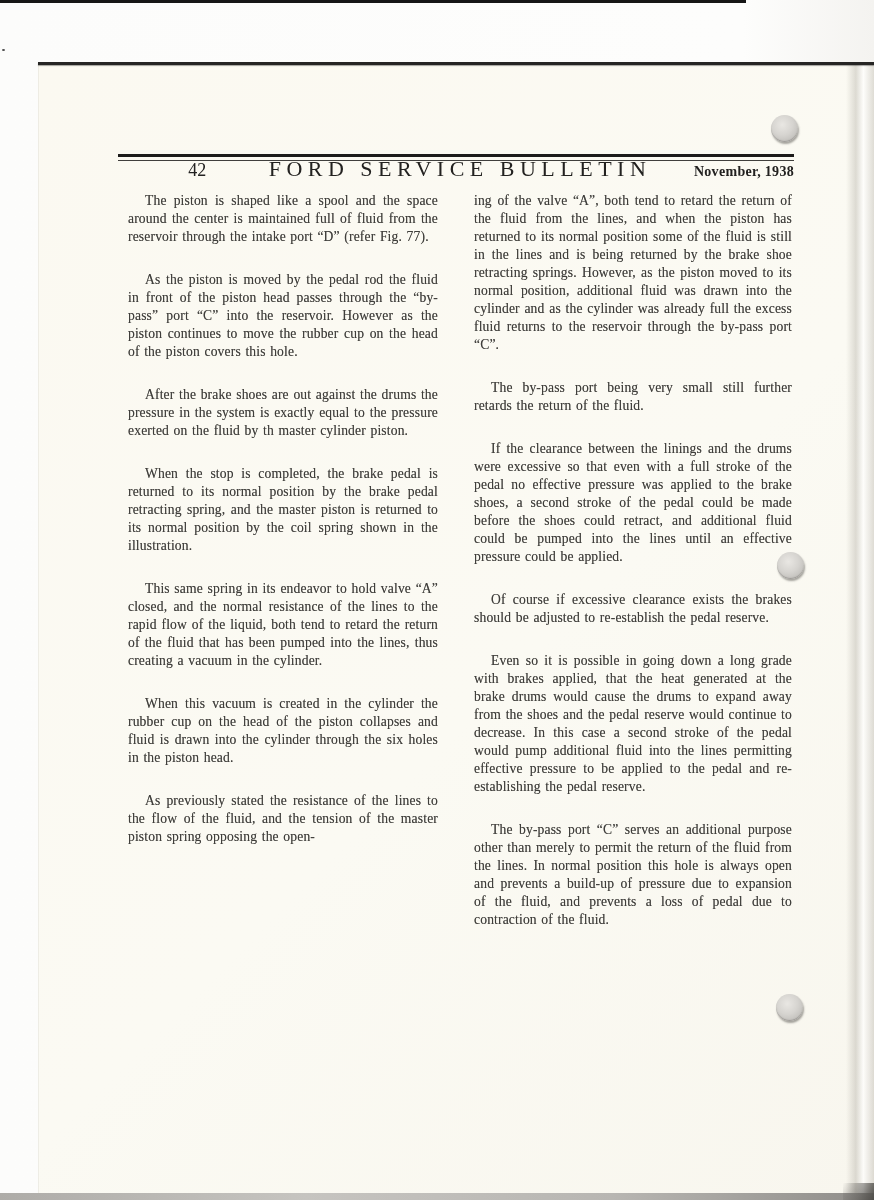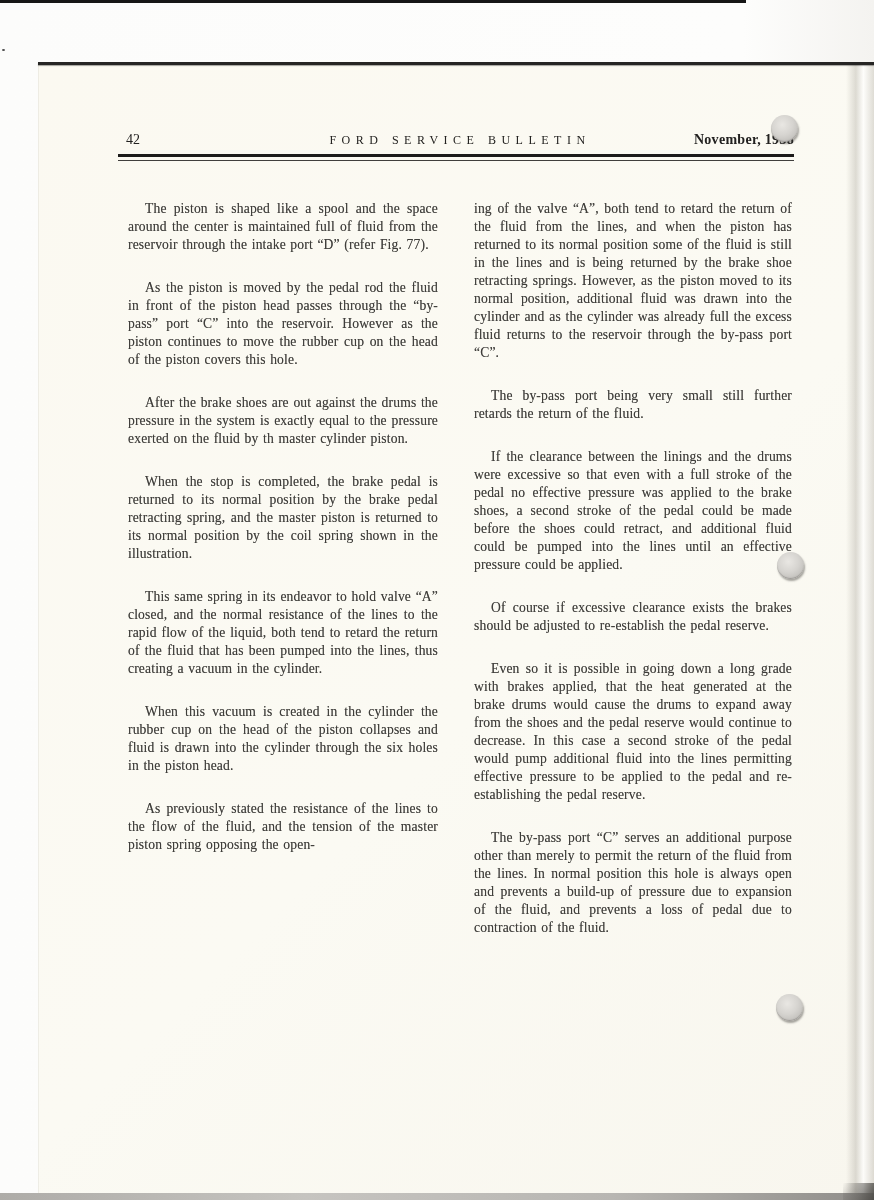--- a/index.html
+++ b/index.html
@@ -73,25 +73,26 @@
   .page-header {
     position: absolute;
     left: 88px; top: 68px;
     width: 668px;
     display: flex;
     align-items: baseline;
     color: #222120;
   }
   .page-number {
     flex: 1;
-    font-size: 14px;
-    text-align: left;
+    font-size: 18px;
+    text-align: center;
+    margin-top: 28px;
   }
   .page-title {
-    font-size: 12px;
+    font-size: 22px;
     letter-spacing: 5.5px;
     white-space: nowrap;
     color: #232220;
   }
   .page-date {
     flex: 1;
     text-align: right;
     font-size: 14px;
     font-weight: bold;
     letter-spacing: 0.3px;
@@ -102,21 +103,20 @@
     width: 676px; height: 3px;
     border-top: 3px solid #1c1b1a;
     border-bottom: 1px solid #403f3d;
   }
   .columns {
     position: absolute;
     left: 90px; top: 128px;
     width: 664px;
     display: flex;
     gap: 36px;
-    margin-top: 8px;
   }
   .col { width: 310px; }
   .col-right { width: 318px; }
   .col p {
     margin: 0 0 25px 0;
     font-size: 13.6px;
     line-height: 18px;
     text-align: justify;
     text-indent: 17px;
     color: #3f3e3b;

